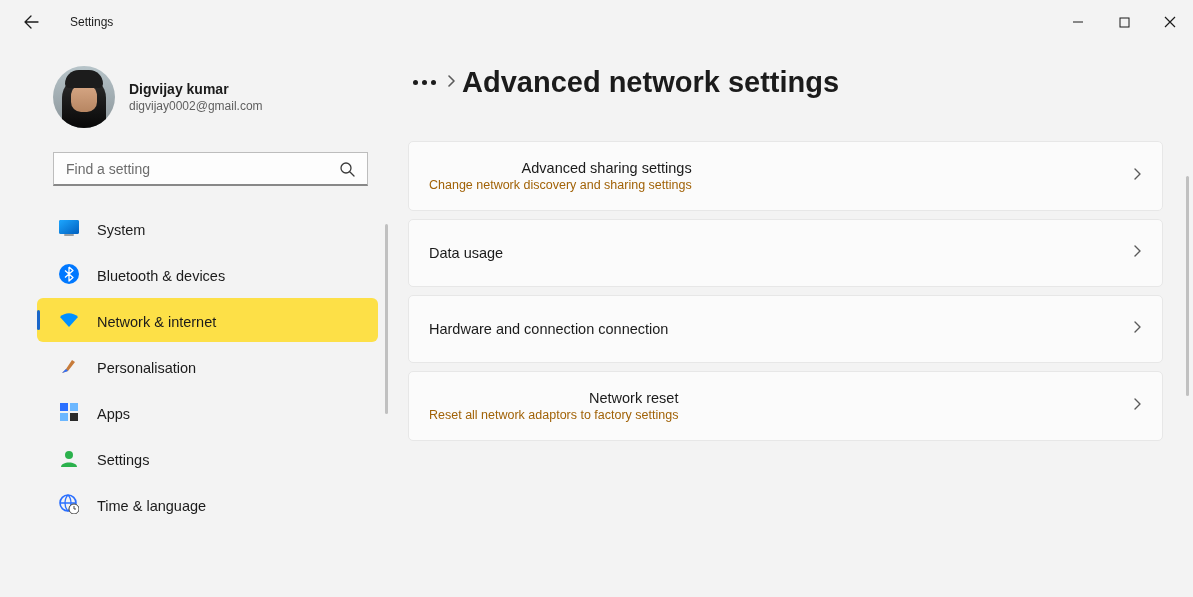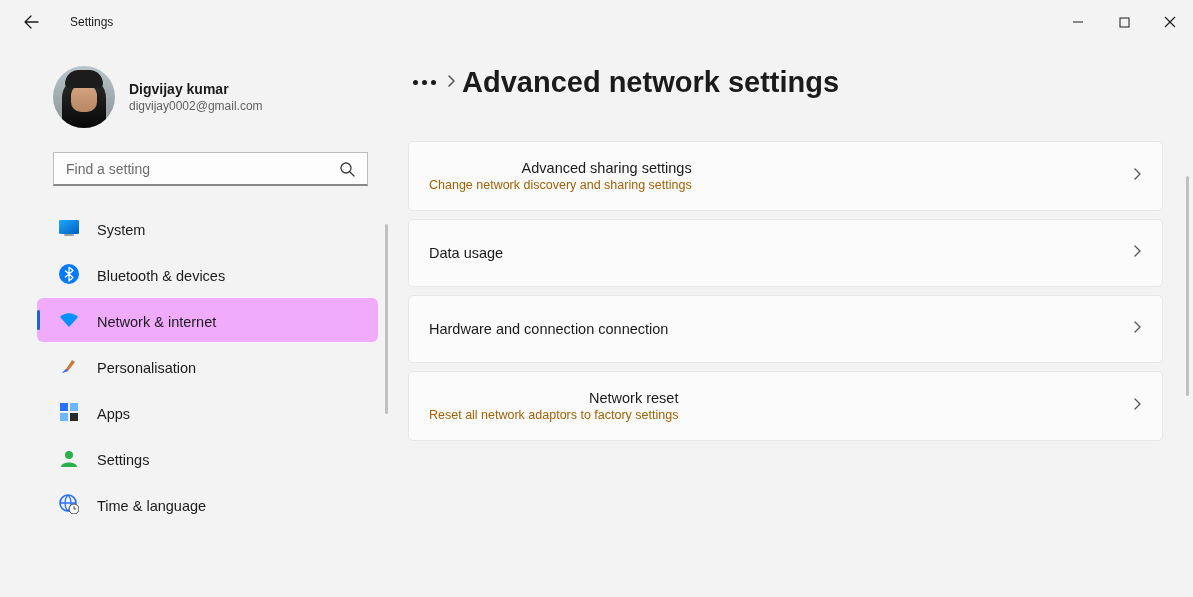--- a/index.html
+++ b/index.html
@@ -48,21 +48,21 @@
   .search-input {
     width: 100%; height: 34px; border: 1px solid #bdbdbd; border-bottom:2px solid #888;
     border-radius: 0; background:#fdfdfd; padding: 0 38px 0 12px; font-size: 14px; color:#1b1b1b;
     outline: none;
   }
   .search-input::placeholder { color:#6c6c6c; }
   .search-icon-btn { position:absolute; right:32px; top:6px; width:22px; height:22px; display:flex; align-items:center; justify-content:center; }
 
   .nav { display:flex; flex-direction:column; padding-left:6px; padding-right:12px; gap:2px; position:relative; }
   .nav-item { display:flex; align-items:flex-end; gap:18px; padding: 12px 8px 12px 22px; border-radius: 6px; cursor:pointer; position:relative; }
-  .nav-item.selected { background:#f0abfc; }
+  .nav-item.selected { background:#fde047; }
   .nav-item.selected::before { content:""; position:absolute; left:0; top:12px; bottom:12px; width:3px; background:#1a66c9; border-radius:3px; }
   .nav-label { font-size:14.5px; }
   .nav-icon { width:20px; height:20px; display:flex; align-items:center; justify-content:center; }
   .scroll-indicator { position:absolute; right:2px; top:18px; width:3px; height:190px; background:#c0c0c0; border-radius:2px; }
 
   .main { flex:1; padding: 30px 30px 0 18px; overflow-y:auto; position:relative; }
   .crumb { display:flex; align-items:center; gap:6px; margin-bottom:42px; }
   .crumb-dots { width:32px; display:flex; gap:4px; justify-content:center; cursor:pointer; }
   .crumb-dots span { width:5px; height:5px; background:#1b1b1b; border-radius:50%; }
   .chevron-sep svg { opacity:.7; }

